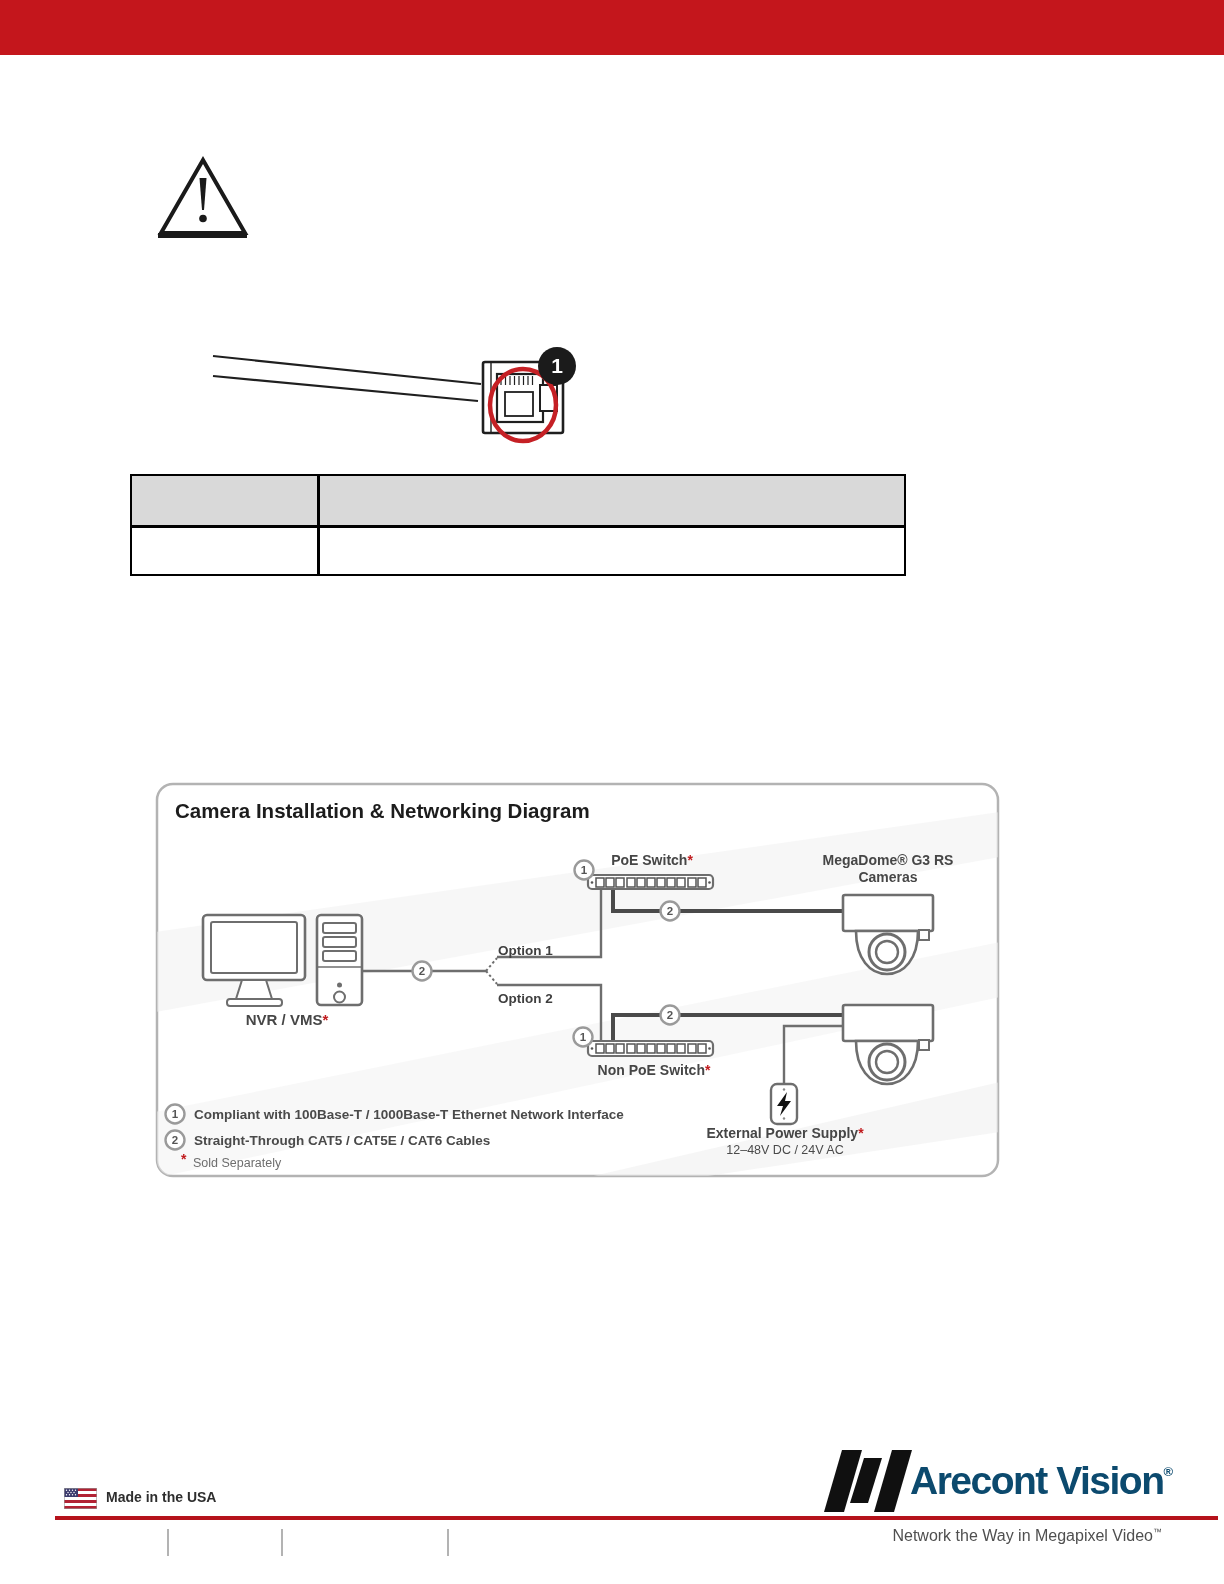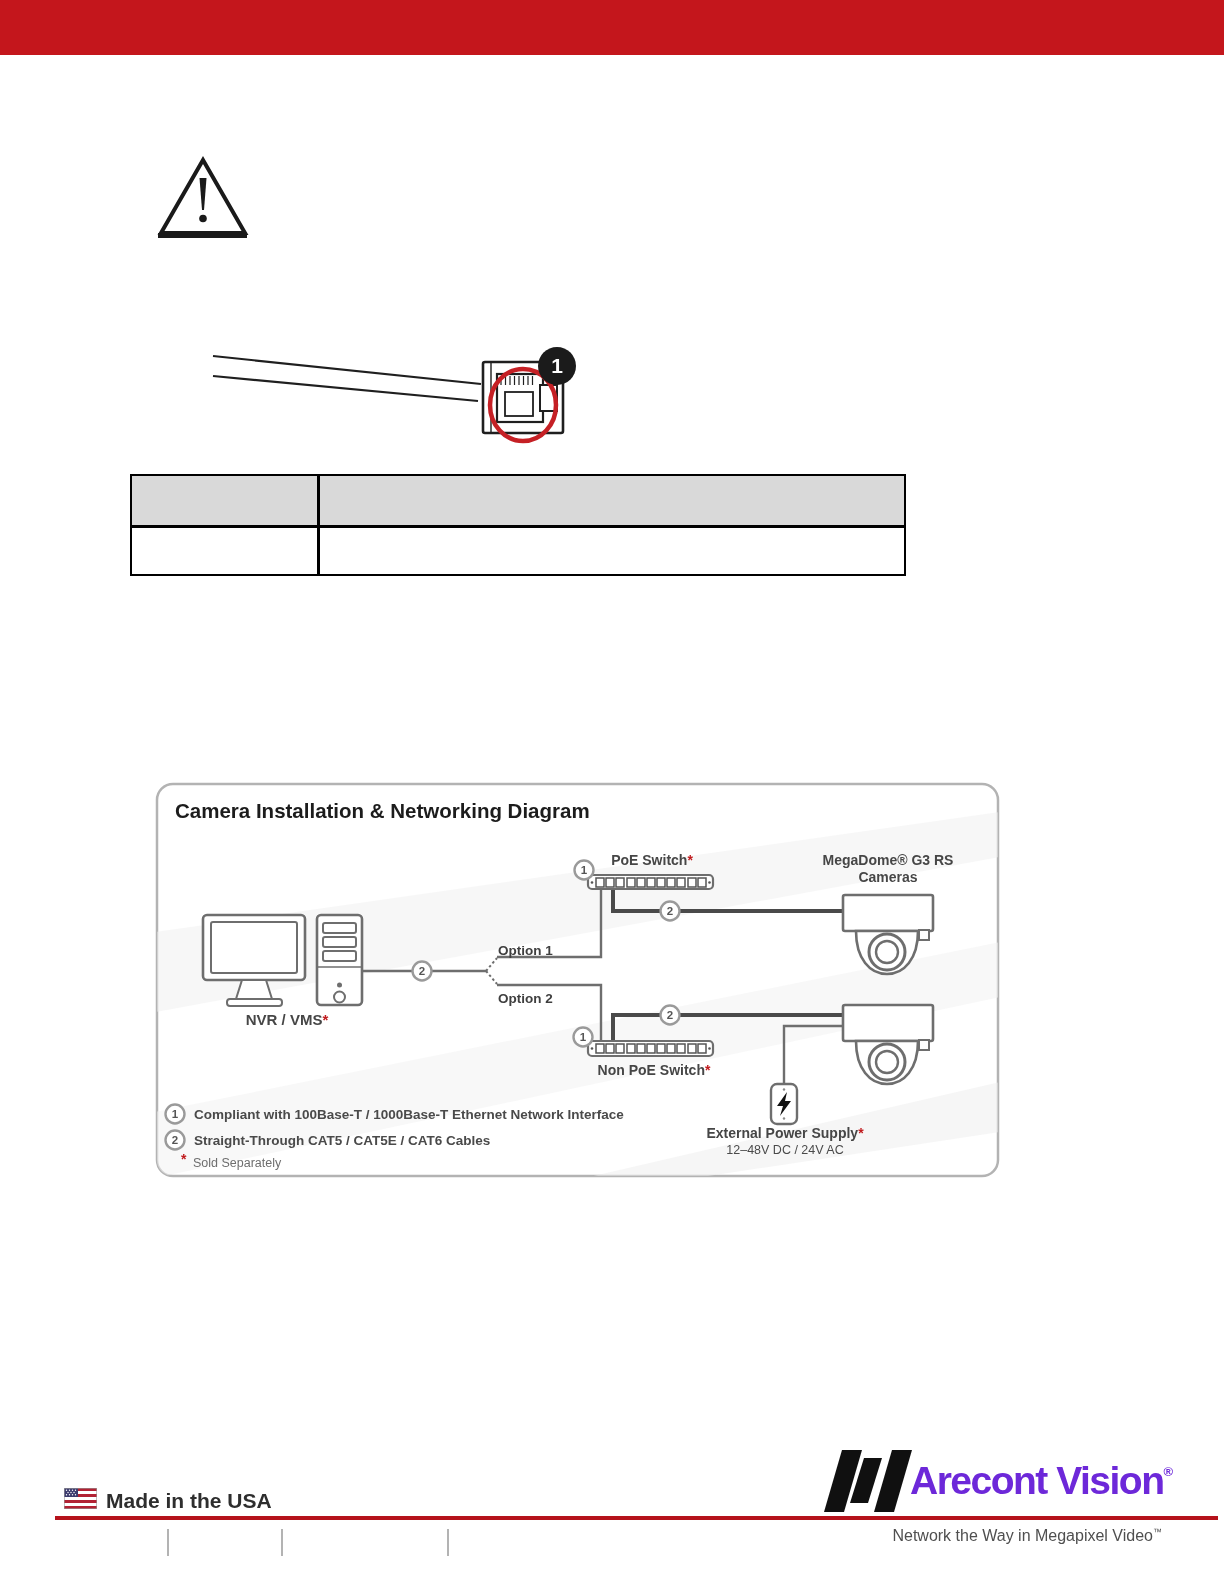--- a/index.html
+++ b/index.html
@@ -10,24 +10,24 @@
   
   .spec-table{left:130px;top:474px;width:776px;border:2px solid #000;box-sizing:border-box;}
   .spec-row{display:flex;}
   .spec-row.header{background:#d9d9d9;height:49px;border-bottom:3px solid #000;}
   .spec-row.body{background:#fff;height:46px;}
   .spec-cell1{width:188px;border-right:3px solid #000;box-sizing:border-box;}
   .spec-cell2{flex:1;}
   
   svg text{font-family:"Liberation Sans",sans-serif;}
   
-  .made-usa{left:106px;top:1489px;font-size:21px;font-weight:700;color:#2e2e2e;}
+  .made-usa{left:106px;top:1489px;font-size:14px;font-weight:700;color:#2e2e2e;}
   .red-rule{left:55px;top:1516px;width:1163px;height:4px;background:#b5121b;}
   .tick{top:1529px;width:2px;height:27px;background:#b3b3b3;}
-  .brand{left:910px;top:1459px;font-size:39px;font-weight:bold;letter-spacing:-1.5px;color:#6d28d9;white-space:nowrap;}
+  .brand{left:910px;top:1459px;font-size:39px;font-weight:bold;letter-spacing:-1.5px;color:#0c4a6e;white-space:nowrap;}
   .brand sup{font-size:13px;font-weight:bold;vertical-align:18px;letter-spacing:0;}
   .tagline{right:62px;top:1527px;font-size:16px;color:#4f4f4f;white-space:nowrap;}
   .tagline sup{font-size:9px;vertical-align:6px;}
 </style>
 </head>
 <body>
 
 <div class="page">
 
   <div class="abs topbar"></div>

